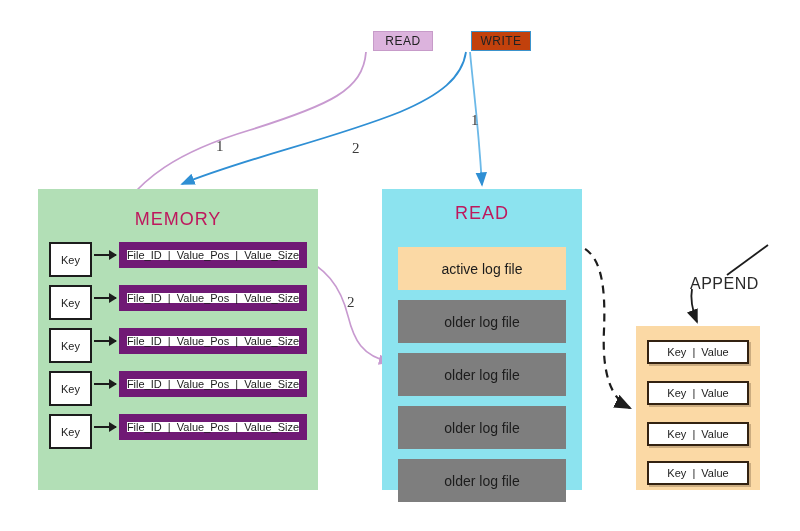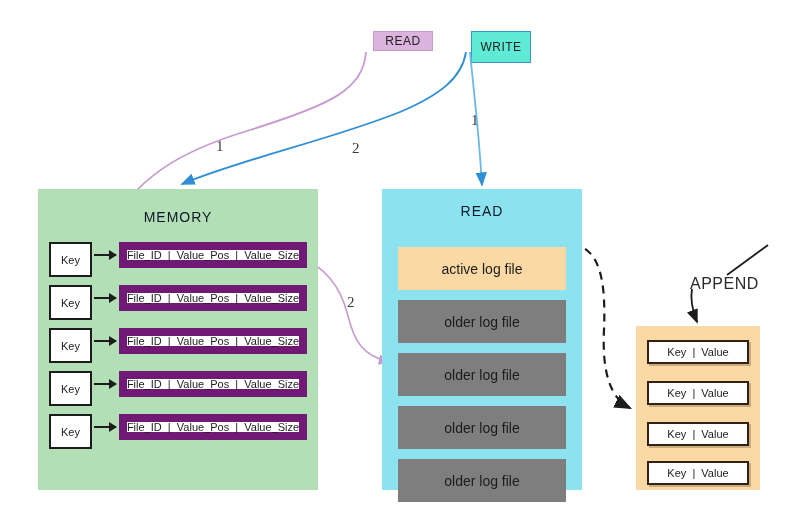--- a/index.html
+++ b/index.html
@@ -29,22 +29,22 @@
     color: #222;
     box-sizing: border-box;
     margin-left: 32px;
   }
   #read-pill {
     left: 341px; top: 31px; width: 60px; height: 20px;
     background: #dcb3dd;
     border: 1px solid #c79bc9;
   }
   #write-pill {
-    left: 439px; top: 31px; width: 60px; height: 32px;
-    background: #5eead4;
+    left: 439px; top: 31px; width: 60px; height: 20px;
+    background: #c2410c;
     border: 1px solid #3b93cc;
   }
 
   
   .panel {
     position: absolute;
     box-sizing: border-box;
   }
   #memory-panel {
     left: 38px; top: 189px; width: 280px; height: 301px;
@@ -57,23 +57,23 @@
   #logfile-panel {
     left: 636px; top: 326px; width: 124px; height: 164px;
     background: #fbd9a5;
     padding-left: 44px;
   }
 
   .panel-title {
     position: absolute;
     width: 100%;
     text-align: center;
-    font-size: 14px;
+    font-size: 18px;
     letter-spacing: 1px;
-    color: #0f172a;
+    color: #be185d;
   }
   #memory-title { top: 20px; }
   #disk-title { top: 14px; }
 
   
   .mem-row {
     position: absolute;
     left: 11px;
     width: 258px;
     height: 26px;

